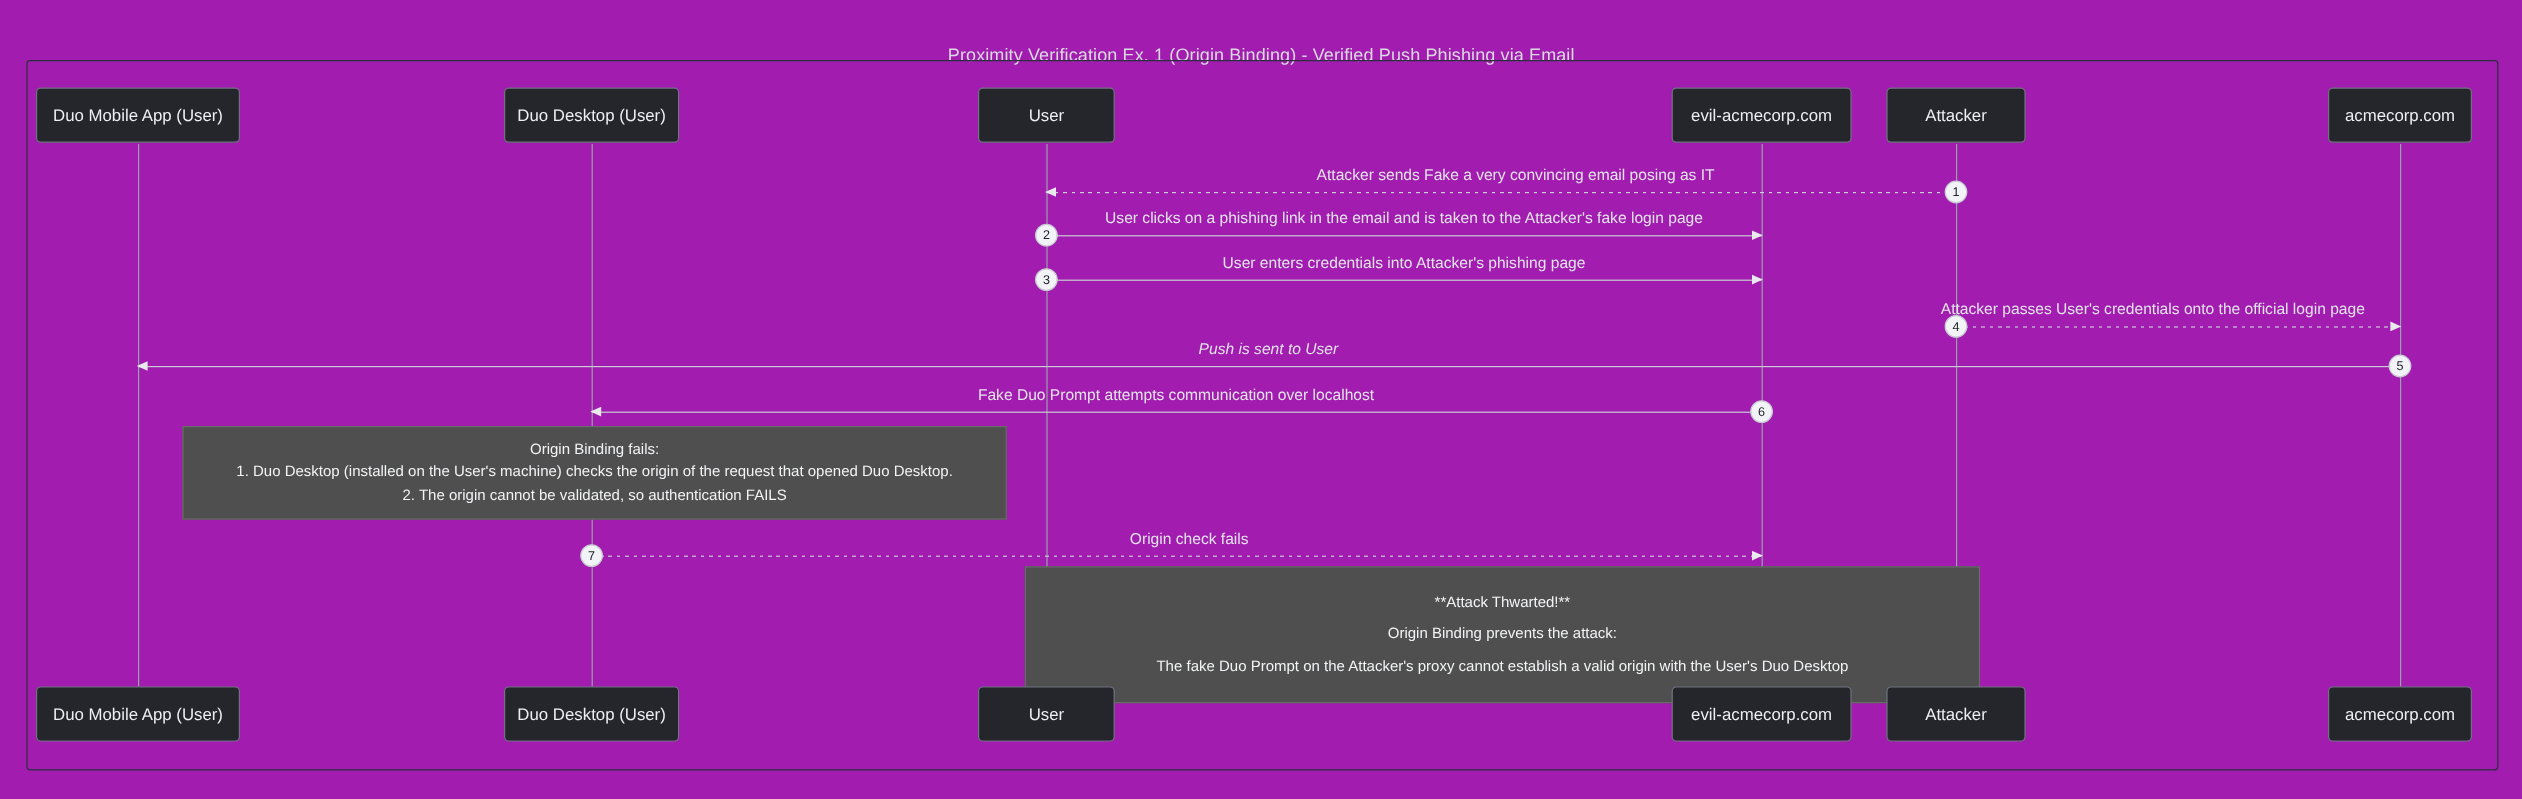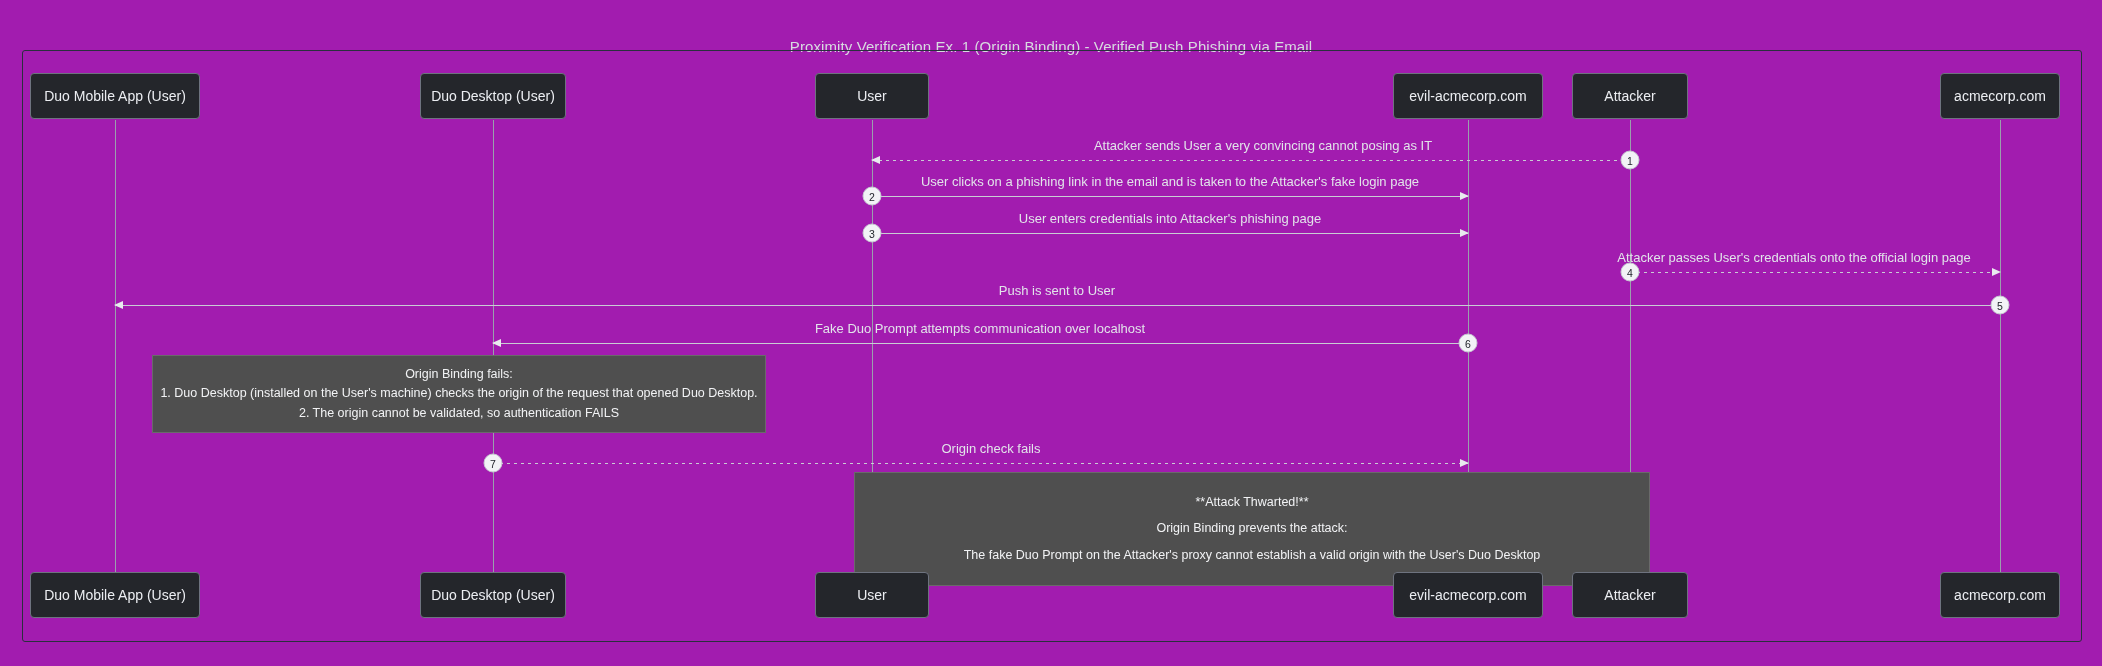--- a/index.html
+++ b/index.html
@@ -77,55 +77,55 @@
       <div class="lifeline" style="left: 493px; top: 120px; height: 452px;"></div>
       <div class="lifeline" style="left: 872px; top: 120px; height: 452px;"></div>
       <div class="lifeline" style="left: 1468px; top: 120px; height: 452px;"></div>
       <div class="lifeline" style="left: 1630px; top: 120px; height: 452px;"></div>
       <div class="lifeline" style="left: 2000px; top: 120px; height: 452px;"></div>
     </div>
   <div id="layer-messages">
       <div class="msg dotted" style="left: 872px; width: 758px; top: 160px;">
         <div class="arrowhead left"></div>
       </div>
-      <div class="msglabel" style="left: 1263px; top: 153px;">Attacker sends User a very convincing cannot posing as IT</div>
+      <div class="msglabel" style="left: 1263px; top: 153px;">Attacker sends Fake a very convincing email posing as IT</div>
       <div class="seqnum" style="left: 1630px; top: 160px;">1</div>
       <div class="msg solid" style="left: 872px; width: 596px; top: 196px;">
         <div class="arrowhead right"></div>
       </div>
       <div class="msglabel" style="left: 1170px; top: 189px;">User clicks on a phishing link in the email and is taken to the Attacker's fake login page</div>
       <div class="seqnum" style="left: 872px; top: 196px;">2</div>
       <div class="msg solid" style="left: 872px; width: 596px; top: 233px;">
         <div class="arrowhead right"></div>
       </div>
       <div class="msglabel" style="left: 1170px; top: 226px;">User enters credentials into Attacker's phishing page</div>
       <div class="seqnum" style="left: 872px; top: 233px;">3</div>
       <div class="msg dotted" style="left: 1630px; width: 370px; top: 272px;">
         <div class="arrowhead right"></div>
       </div>
       <div class="msglabel" style="left: 1794px; top: 265px;">Attacker passes User's credentials onto the official login page</div>
       <div class="seqnum" style="left: 1630px; top: 272px;">4</div>
       <div class="msg solid" style="left: 115px; width: 1885px; top: 305px;">
         <div class="arrowhead left"></div>
       </div>
-      <div class="msglabel" style="left: 1057px; top: 298px;">Push is sent to User</div>
+      <div class="msglabel" style="left: 1057px; top: 298px; font-style: italic;">Push is sent to User</div>
       <div class="seqnum" style="left: 2000px; top: 305px;">5</div>
       <div class="msg solid" style="left: 493px; width: 975px; top: 343px;">
         <div class="arrowhead left"></div>
       </div>
       <div class="msglabel" style="left: 980px; top: 336px;">Fake Duo Prompt attempts communication over localhost</div>
       <div class="seqnum" style="left: 1468px; top: 343px;">6</div>
       <div class="msg dotted" style="left: 493px; width: 975px; top: 463px;">
         <div class="arrowhead right"></div>
       </div>
       <div class="msglabel" style="left: 991px; top: 456px;">Origin check fails</div>
       <div class="seqnum" style="left: 493px; top: 463px;">7</div>
     </div>
   <div id="layer-notes">
-      <div class="note" style="left: 152px; top: 355px; width: 614px; height: 78px;">
+      <div class="note" style="left: 152px; top: 355px; width: 687px; height: 78px;">
         <div class="nline">Origin Binding fails:</div>
         <div class="nspace"></div>
         <div class="nline">1. Duo Desktop (installed on the User's machine) checks the origin of the request that opened Duo Desktop.</div>
         <div class="nline">2. The origin cannot be validated, so authentication FAILS</div>
       </div>
       <div class="note" style="left: 854px; top: 472px; width: 796px; height: 114px;">
         <div class="nline">**Attack Thwarted!**</div>
         <div class="nspace"></div>
         <div class="nline">Origin Binding prevents the attack:</div>
         <div class="nspace"></div>

